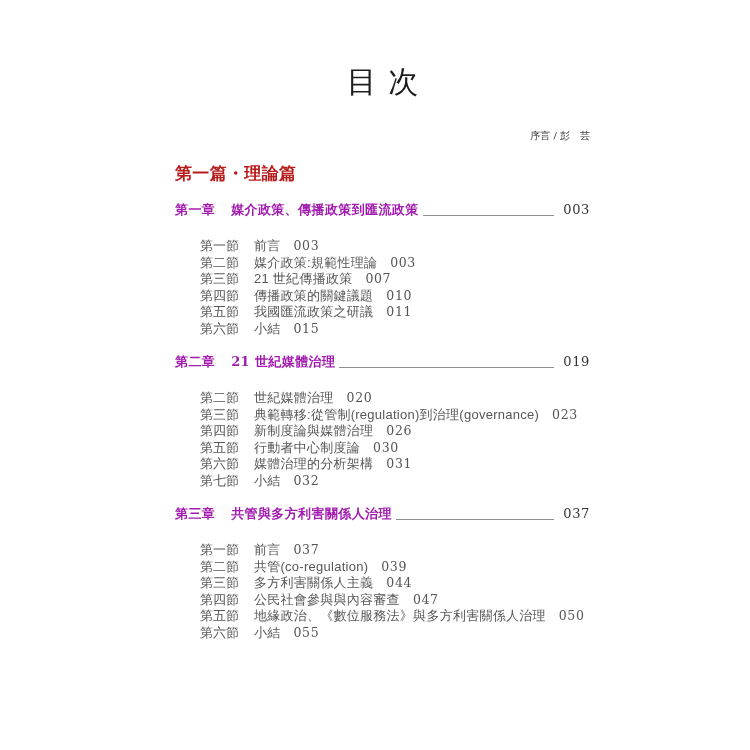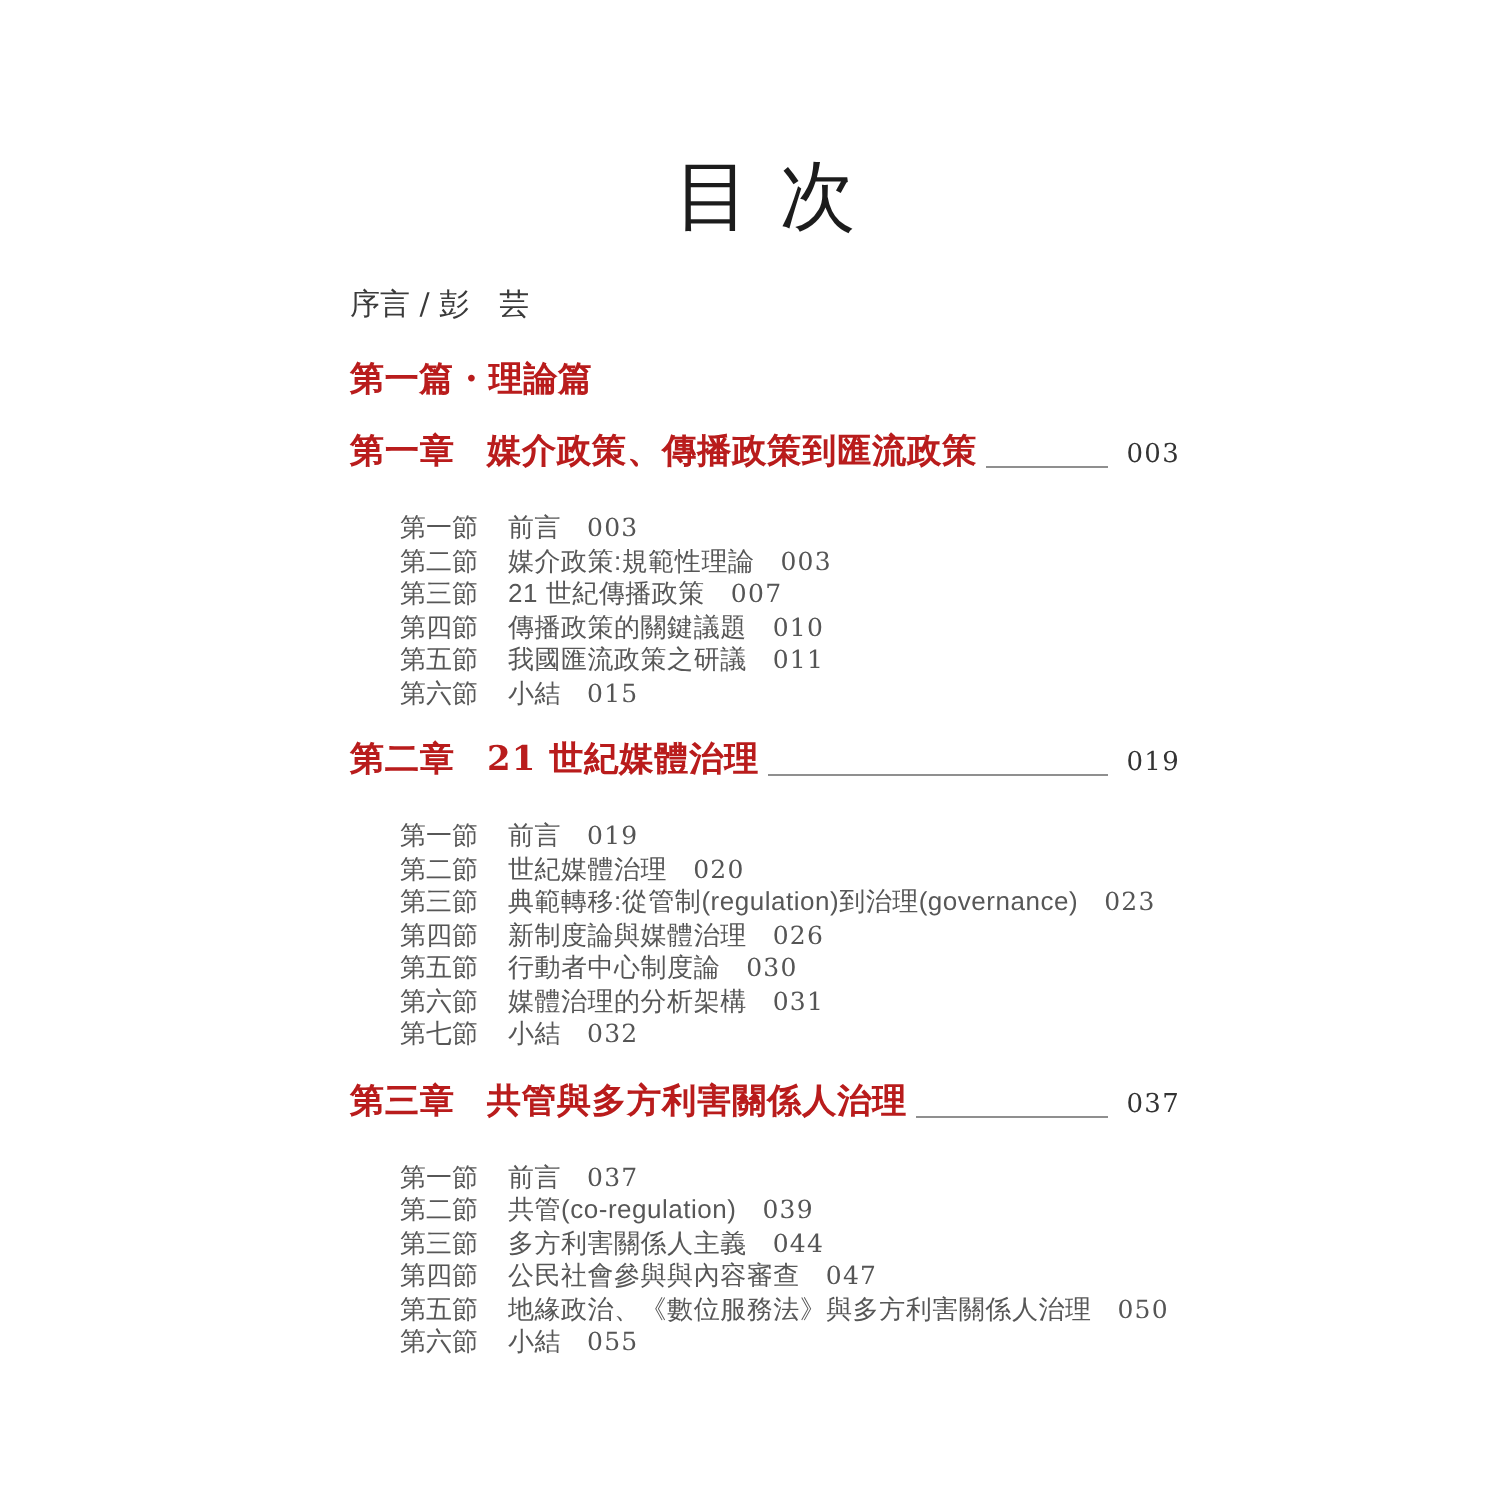--- a/index.html
+++ b/index.html
@@ -16,36 +16,37 @@
     overflow: hidden;
     box-sizing: border-box;
   }
   .content {
     position: absolute;
     left: 175px;
     top: 0;
     width: 415px;
   }
   .doc-title {
-    margin-top: 80px;
+    margin-top: 64px;
     text-align: center;
     font-family: "DejaVu Serif", "Liberation Serif", serif;
-    font-size: 38px;
+    font-size: 30px;
     font-weight: 400;
     color: #1c1c1c;
     letter-spacing: 0.38em;
     text-indent: 0.38em;
     line-height: 36px;
   }
   .preface {
     margin-top: 26px;
     font-family: "DejaVu Serif", "Liberation Serif", serif;
-    font-size: 15px;
+    font-size: 10px;
     color: #3a3a3a;
     line-height: 20px;
+    text-align: right;
   }
   .part-heading {
     margin-top: 17px;
     font-size: 17px;
     font-weight: 700;
     color: #b91c1c;
     line-height: 22px;
     letter-spacing: 0.02em;
   }
   .chapter {
@@ -55,23 +56,23 @@
     margin-top: 6px;
   }
   .chapter-heading {
     display: flex;
     align-items: baseline;
     line-height: 22px;
     white-space: nowrap;
   }
   .ch-label, .ch-title {
     font-family: "DejaVu Serif", "Liberation Serif", serif;
-    font-size: 17px;
+    font-size: 13px;
     font-weight: 700;
-    color: #b91c1c;
+    color: #a21caf;
     letter-spacing: 0.03em;
   }
   .ch-label { margin-right: 16px; }
   .leader {
     flex: 1 1 auto;
     height: 1px;
     background: #8f8f8f;
     align-self: flex-end;
     margin: 0 9px 5px 4px;
     min-width: 30px;
@@ -153,23 +154,20 @@
 
     <div class="chapter">
       <div class="chapter-heading">
         <span class="ch-label">第二章</span>
         <span class="ch-title">21 世紀媒體治理</span>
         <span class="leader"></span>
         <span class="ch-page">019</span>
       </div>
       <div class="sections">
         <div class="section-row">
-          <span class="sec-label">第一節</span><span class="sec-title">前言</span><span class="sec-page">019</span>
-        </div>
-        <div class="section-row">
           <span class="sec-label">第二節</span><span class="sec-title">世紀媒體治理</span><span class="sec-page">020</span>
         </div>
         <div class="section-row">
           <span class="sec-label">第三節</span><span class="sec-title">典範轉移:從管制(regulation)到治理(governance)</span><span class="sec-page">023</span>
         </div>
         <div class="section-row">
           <span class="sec-label">第四節</span><span class="sec-title">新制度論與媒體治理</span><span class="sec-page">026</span>
         </div>
         <div class="section-row">
           <span class="sec-label">第五節</span><span class="sec-title">行動者中心制度論</span><span class="sec-page">030</span>

